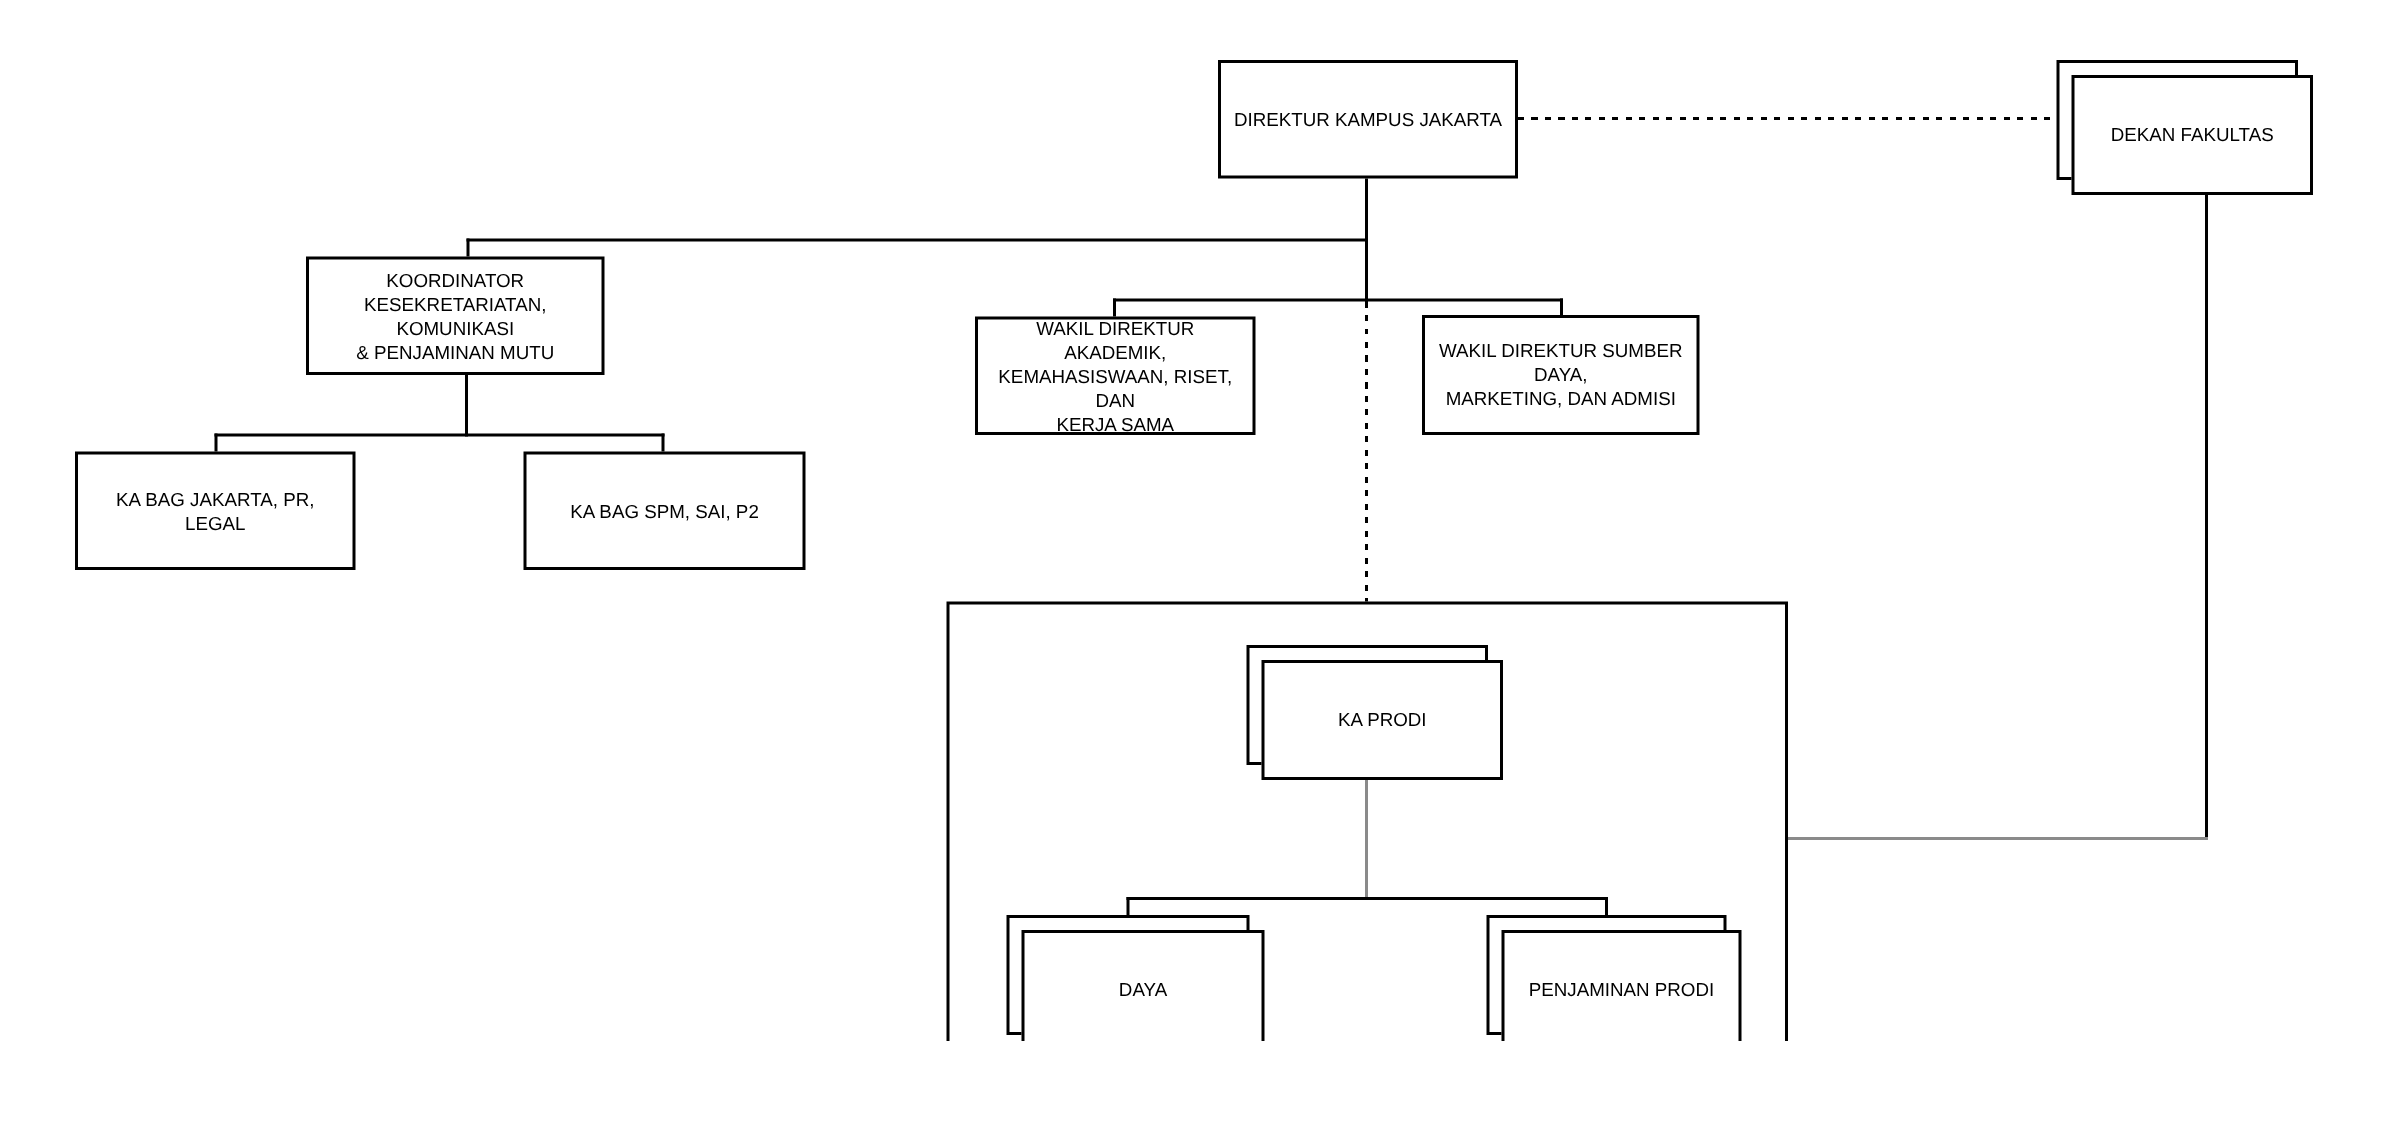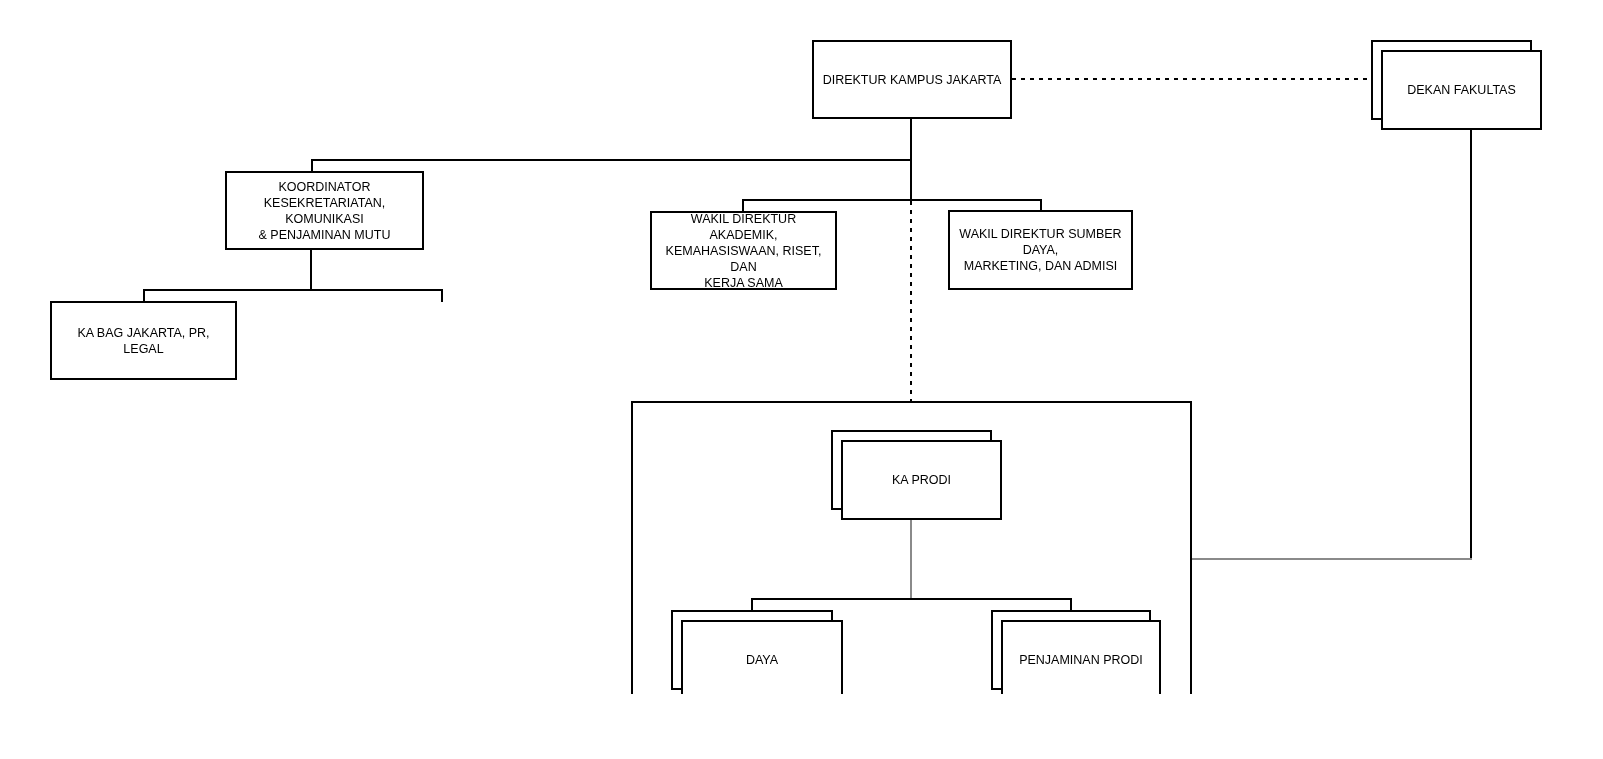--- a/index.html
+++ b/index.html
@@ -83,30 +83,33 @@
 
   <div class="node" style="left:812px;top:40px;width:200px;height:79px">
     <span class="label">DIREKTUR KAMPUS JAKARTA</span>
   </div>
 
   <div class="node backlayer" style="left:1371px;top:40px;width:161px;height:80px"></div>
   <div class="node" style="left:1381px;top:50px;width:161px;height:80px">
     <span class="label">DEKAN FAKULTAS</span>
   </div>
 
-  <div class="node" style="left:225px;top:171px;width:199px;height:79px">
+  <div class="node" style="left:204px;top:171px;width:199px;height:79px">
     <span class="label">KOORDINATOR
 KESEKRETARIATAN, KOMUNIKASI
 &amp; PENJAMINAN MUTU</span>
   </div>
 
   <div class="node" style="left:50px;top:301px;width:187px;height:79px">
     <span class="label">KA BAG JAKARTA, PR, LEGAL</span>
   </div>
 
+  <div class="node" style="left:349px;top:301px;width:188px;height:79px">
+    <span class="label">KA BAG SPM, SAI, P2</span>
+  </div>
 
   <div class="node" style="left:948px;top:210px;width:185px;height:80px">
     <span class="label">WAKIL DIREKTUR SUMBER DAYA,
 MARKETING, DAN ADMISI</span>
   </div>
 
   <div class="node" style="left:650px;top:211px;width:187px;height:79px">
     <span class="label">WAKIL DIREKTUR AKADEMIK,
 KEMAHASISWAAN, RISET, DAN
 KERJA SAMA</span>

